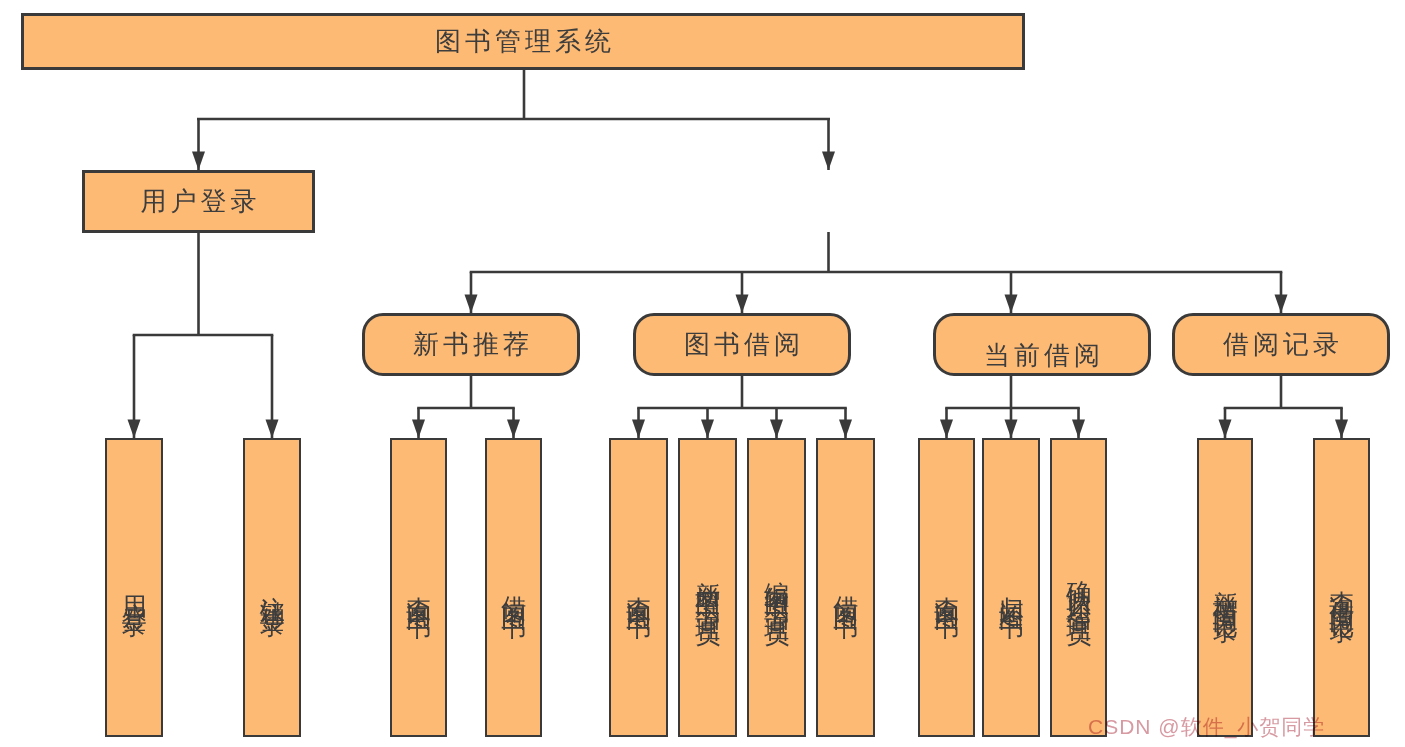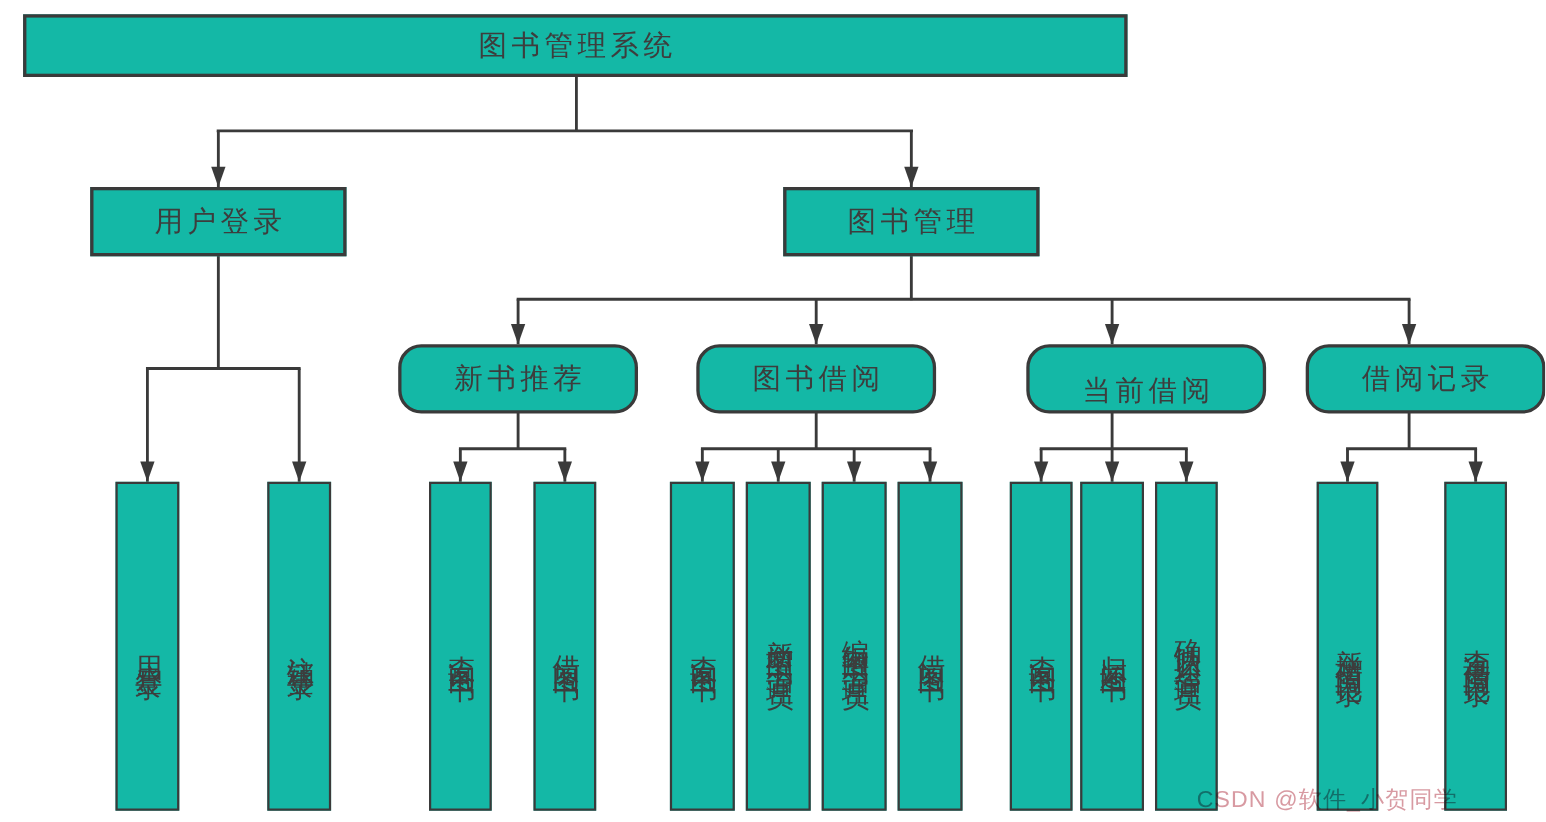--- a/index.html
+++ b/index.html
@@ -20,21 +20,21 @@
   svg.connectors {
     position: absolute;
     left: 0; top: 0;
     width: 1405px; height: 747px;
     pointer-events: none;
   }
   svg.connectors line { stroke: var(--line); stroke-width: 2.6; }
   svg.connectors .arrowhead-shape { fill: var(--line); }
   .box {
     position: absolute;
-    background: #14b8a6;
+    background: #fdba74;
     border: 3px solid var(--line);
     box-sizing: border-box;
     display: flex;
     align-items: center;
     justify-content: center;
     color: var(--text);
   }
   .hlabel {
     font-size: 26px;
     letter-spacing: 4px;
@@ -43,21 +43,21 @@
     color: var(--text);
   }
   .root-box   { left: 21px;  top: 13px;  width: 1004px; height: 57px; }
   .lvl2       { top: 170px; width: 233px; height: 63px; }
   .lvl2-login { left: 82px; }
   .lvl2-mgmt  { left: 712px; }
   .lvl3       { top: 313px; width: 218px; height: 63px; border-radius: 21px; }
   .lvl3-newbook { left: 362px; }
   .lvl3-borrow  { left: 633px; }
   .lvl3-current { left: 933px; align-items: flex-end; }
-  .lvl3-records { left: 1172px; margin-left: 15px; }
+  .lvl3-records { left: 1172px; }
   .leaf {
     top: 438px;
     height: 299px;
     border-width: 2.5px;
   }
   .vtext {
     writing-mode: vertical-rl;
     text-orientation: mixed;
     font-size: 25px;
     letter-spacing: 6px;
@@ -142,23 +142,20 @@
     <line x1="1341.5" y1="408" x2="1341.5" y2="438" marker-end="url(#arrowhead)"></line>
   </svg>
 
   <div class="box root-box">
     <span class="hlabel">图书管理系统</span>
   </div>
 
   <div class="box lvl2 lvl2-login">
     <span class="hlabel">用户登录</span>
   </div>
-  <div class="box lvl2 lvl2-mgmt">
-    <span class="hlabel">图书管理</span>
-  </div>
 
   <div class="box lvl3 lvl3-newbook">
     <span class="hlabel">新书推荐</span>
   </div>
   <div class="box lvl3 lvl3-borrow">
     <span class="hlabel">图书借阅</span>
   </div>
   <div class="box lvl3 lvl3-current">
     <span class="hlabel">当前借阅</span>
   </div>

